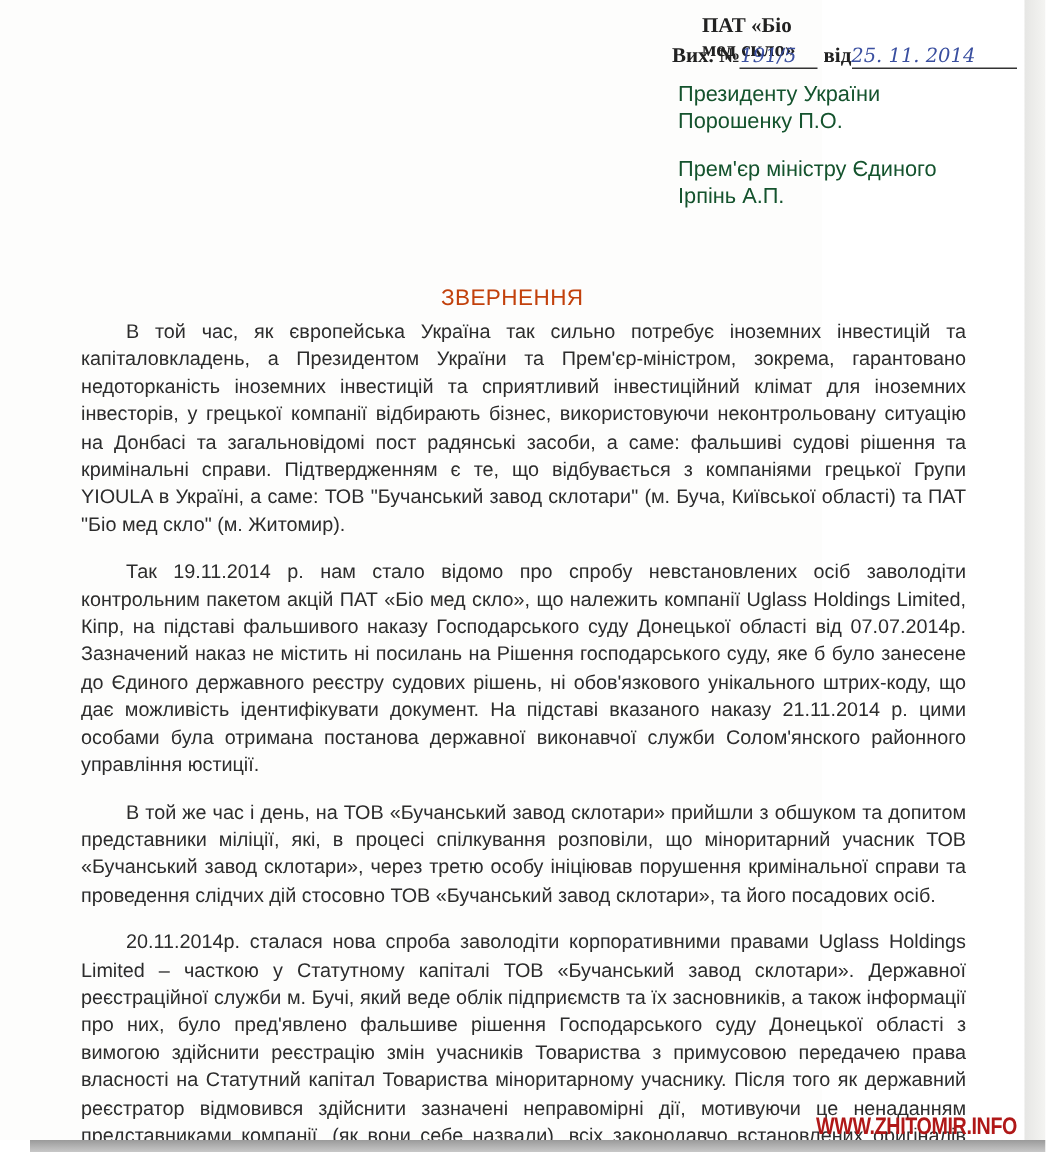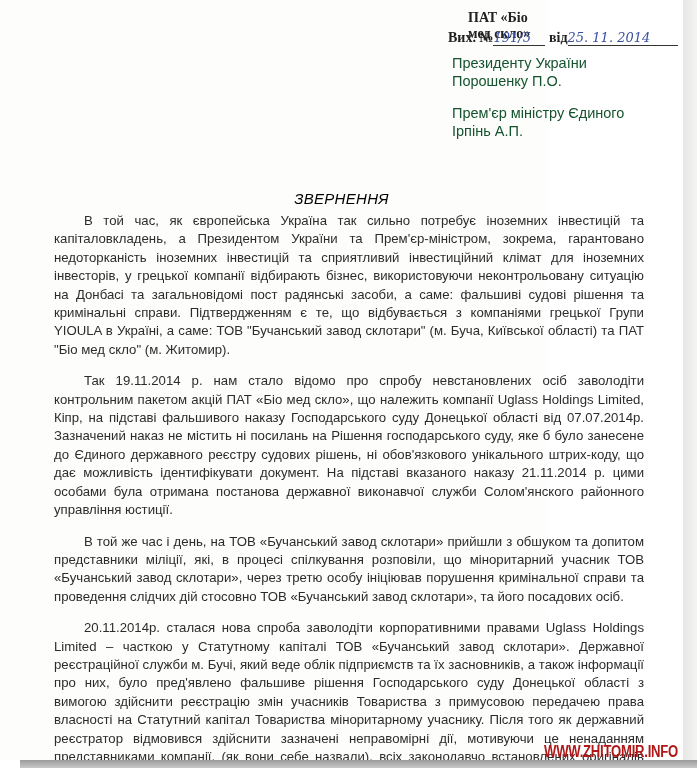--- a/index.html
+++ b/index.html
@@ -74,22 +74,21 @@
     }
     .addressee { margin-bottom: 14px; }
     .addressee div { white-space: nowrap; }
     .title {
       position: absolute;
       left: 0; width: 683px;
       top: 190px;
       text-align: center;
       font-size: 15px;
       letter-spacing: 0.3px;
-      color: #000000;
-      font-style: italic;
+      color: #c2410c;
     }
     .body {
       position: absolute;
       left: 54px;
       width: 590px;
       top: 212px;
       font-family: "Liberation Sans", sans-serif;
       font-size: 13.2px;
       line-height: 18.4px;
       color: #2c2c2c;

